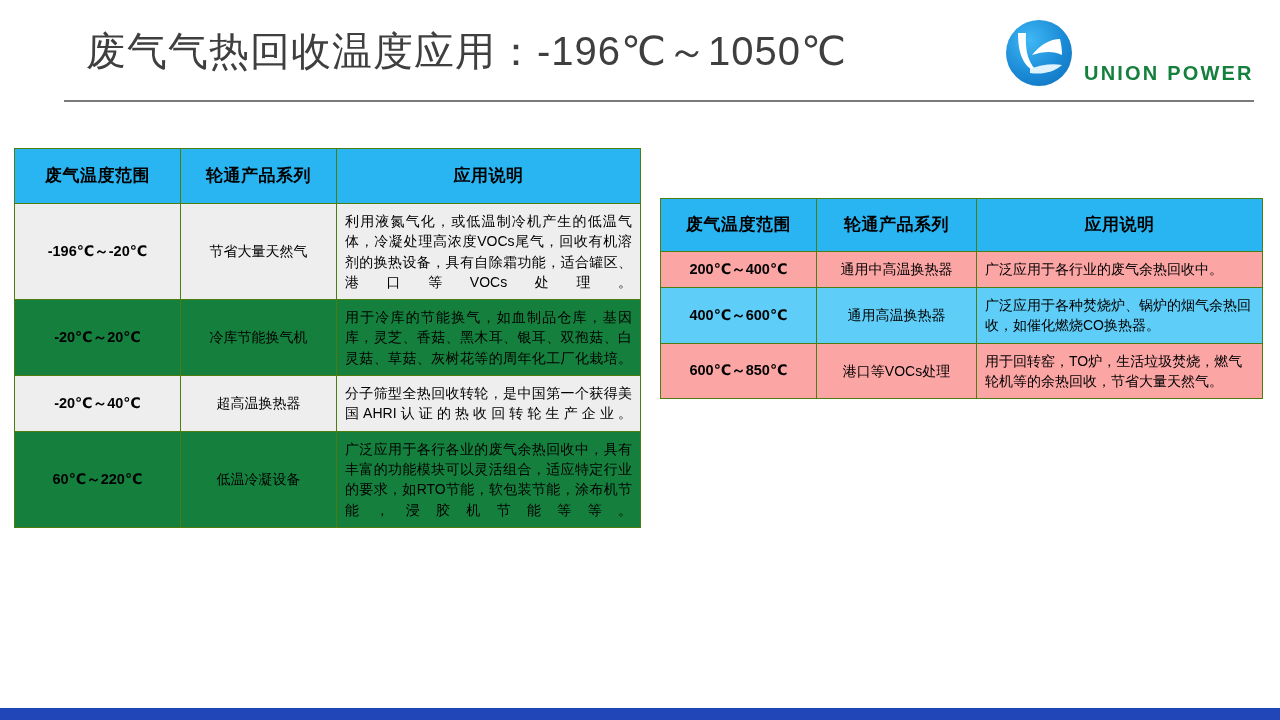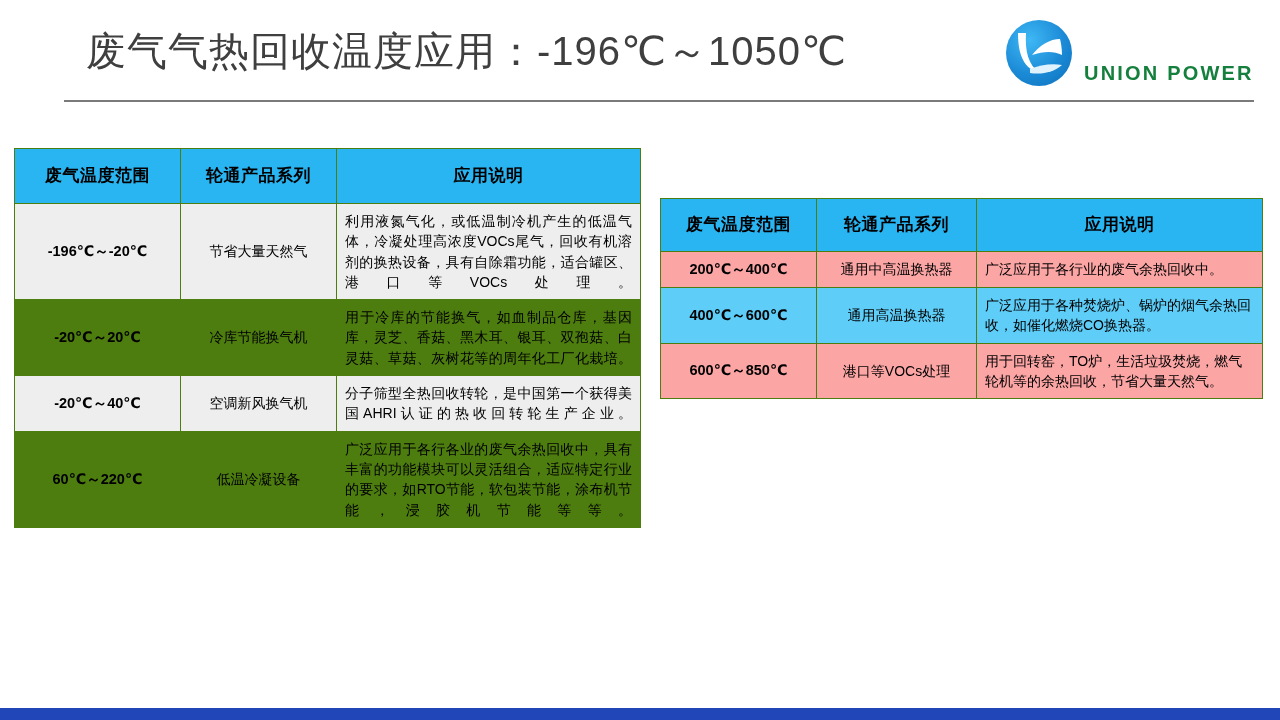--- a/index.html
+++ b/index.html
@@ -121,21 +121,21 @@
     text-align: center;
     color: #000;
   }
   .c-desc {
     font-size: 14px;
     text-align: justify;
     text-align-last: justify;
     color: #000;
   }
   .row-grey td { background: #eeeeee; }
-  .row-blue td { background: #4d7c0f; }
+  .row-blue td { background: #15803d; }
   .row-white td { background: #fca5a5; }
   .row-lblue td { background: #5ecdf7; }
 
   
   #table-left {
     left: 14px;
     top: 148px;
     width: 626px;
   }
   #table-left col.c1 { width: 166px; }
@@ -202,21 +202,21 @@
       <td class="c-series">节省大量天然气</td>
       <td class="c-desc">利用液氮气化，或低温制冷机产生的低温气体，冷凝处理高浓度VOCs尾气，回收有机溶剂的换热设备，具有自除霜功能，适合罐区、港口等VOCs处理。</td>
     </tr>
     <tr class="row-blue">
       <td class="c-range">-20℃～20℃</td>
       <td class="c-series">冷库节能换气机</td>
       <td class="c-desc">用于冷库的节能换气，如血制品仓库，基因库，灵芝、香菇、黑木耳、银耳、双孢菇、白灵菇、草菇、灰树花等的周年化工厂化栽培。</td>
     </tr>
     <tr class="row-grey">
       <td class="c-range">-20℃～40℃</td>
-      <td class="c-series">空调新风换气机</td>
+      <td class="c-series">超高温换热器</td>
       <td class="c-desc">分子筛型全热回收转轮，是中国第一个获得美国AHRI认证的热收回转轮生产企业。</td>
     </tr>
     <tr class="row-blue">
       <td class="c-range">60℃～220℃</td>
       <td class="c-series">低温冷凝设备</td>
       <td class="c-desc">广泛应用于各行各业的废气余热回收中，具有丰富的功能模块可以灵活组合，适应特定行业的要求，如RTO节能，软包装节能，涂布机节能，浸胶机节能等等。</td>
     </tr>
   </tbody>
 </table>
 

